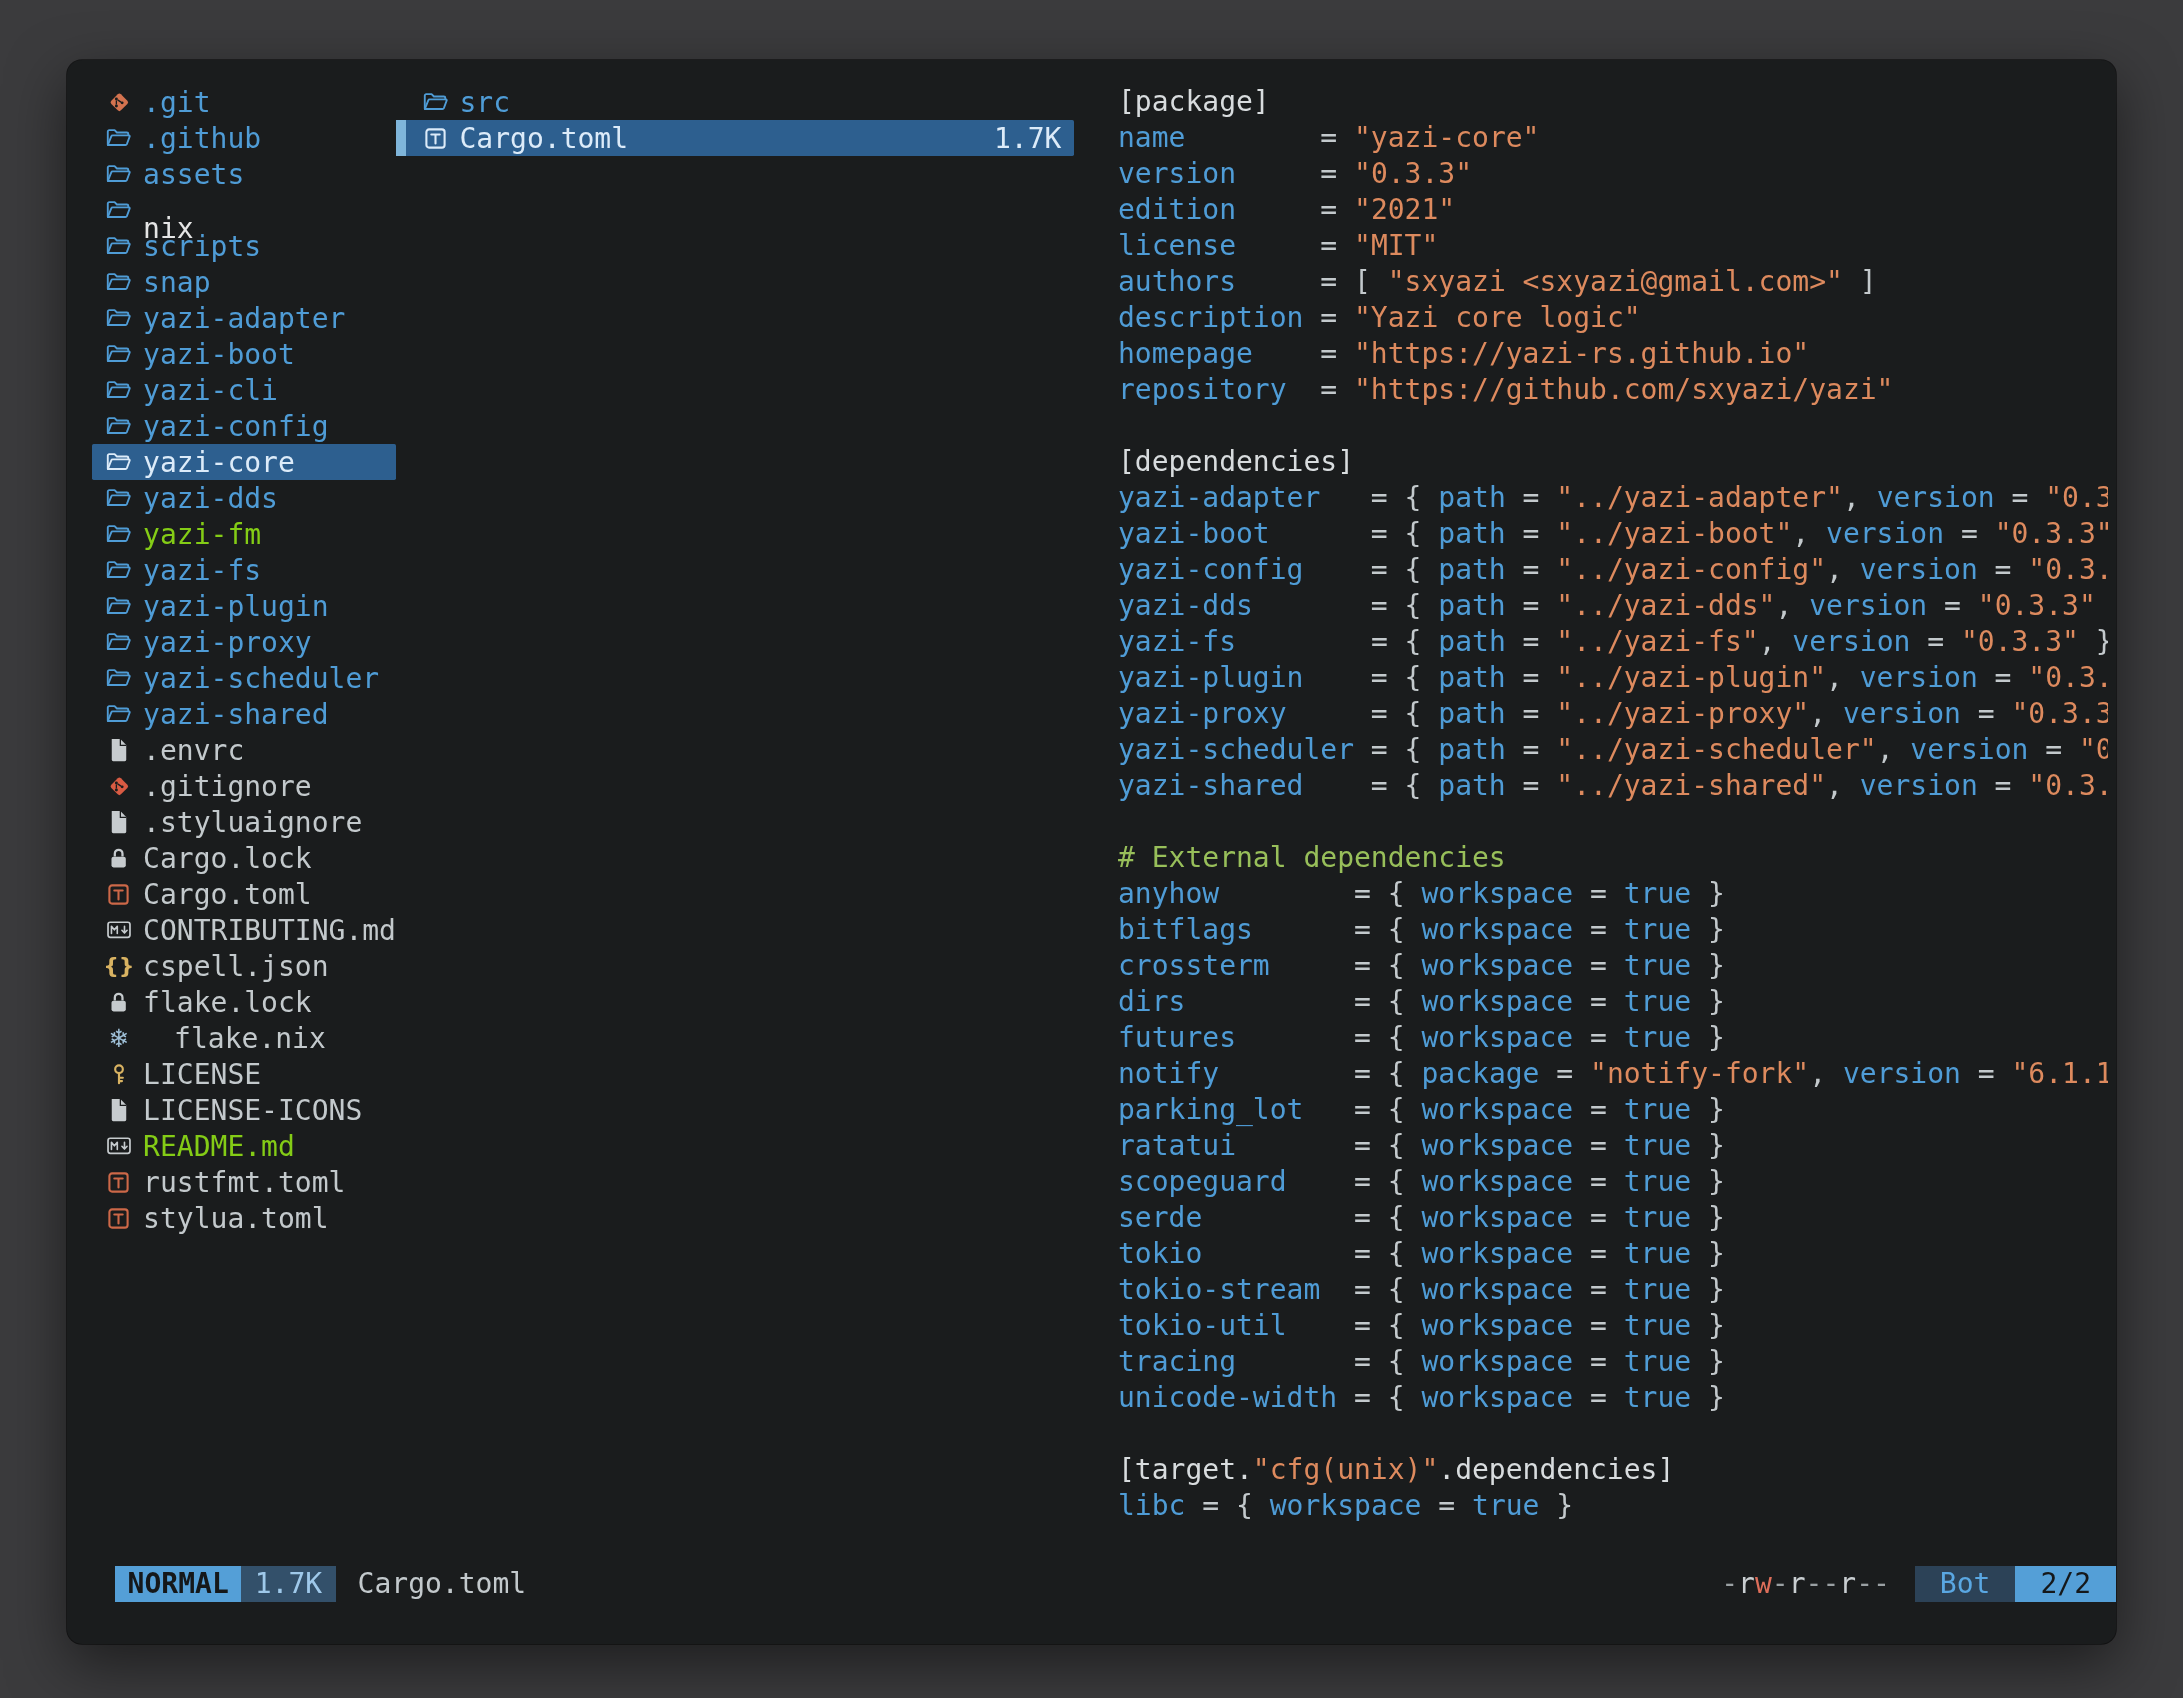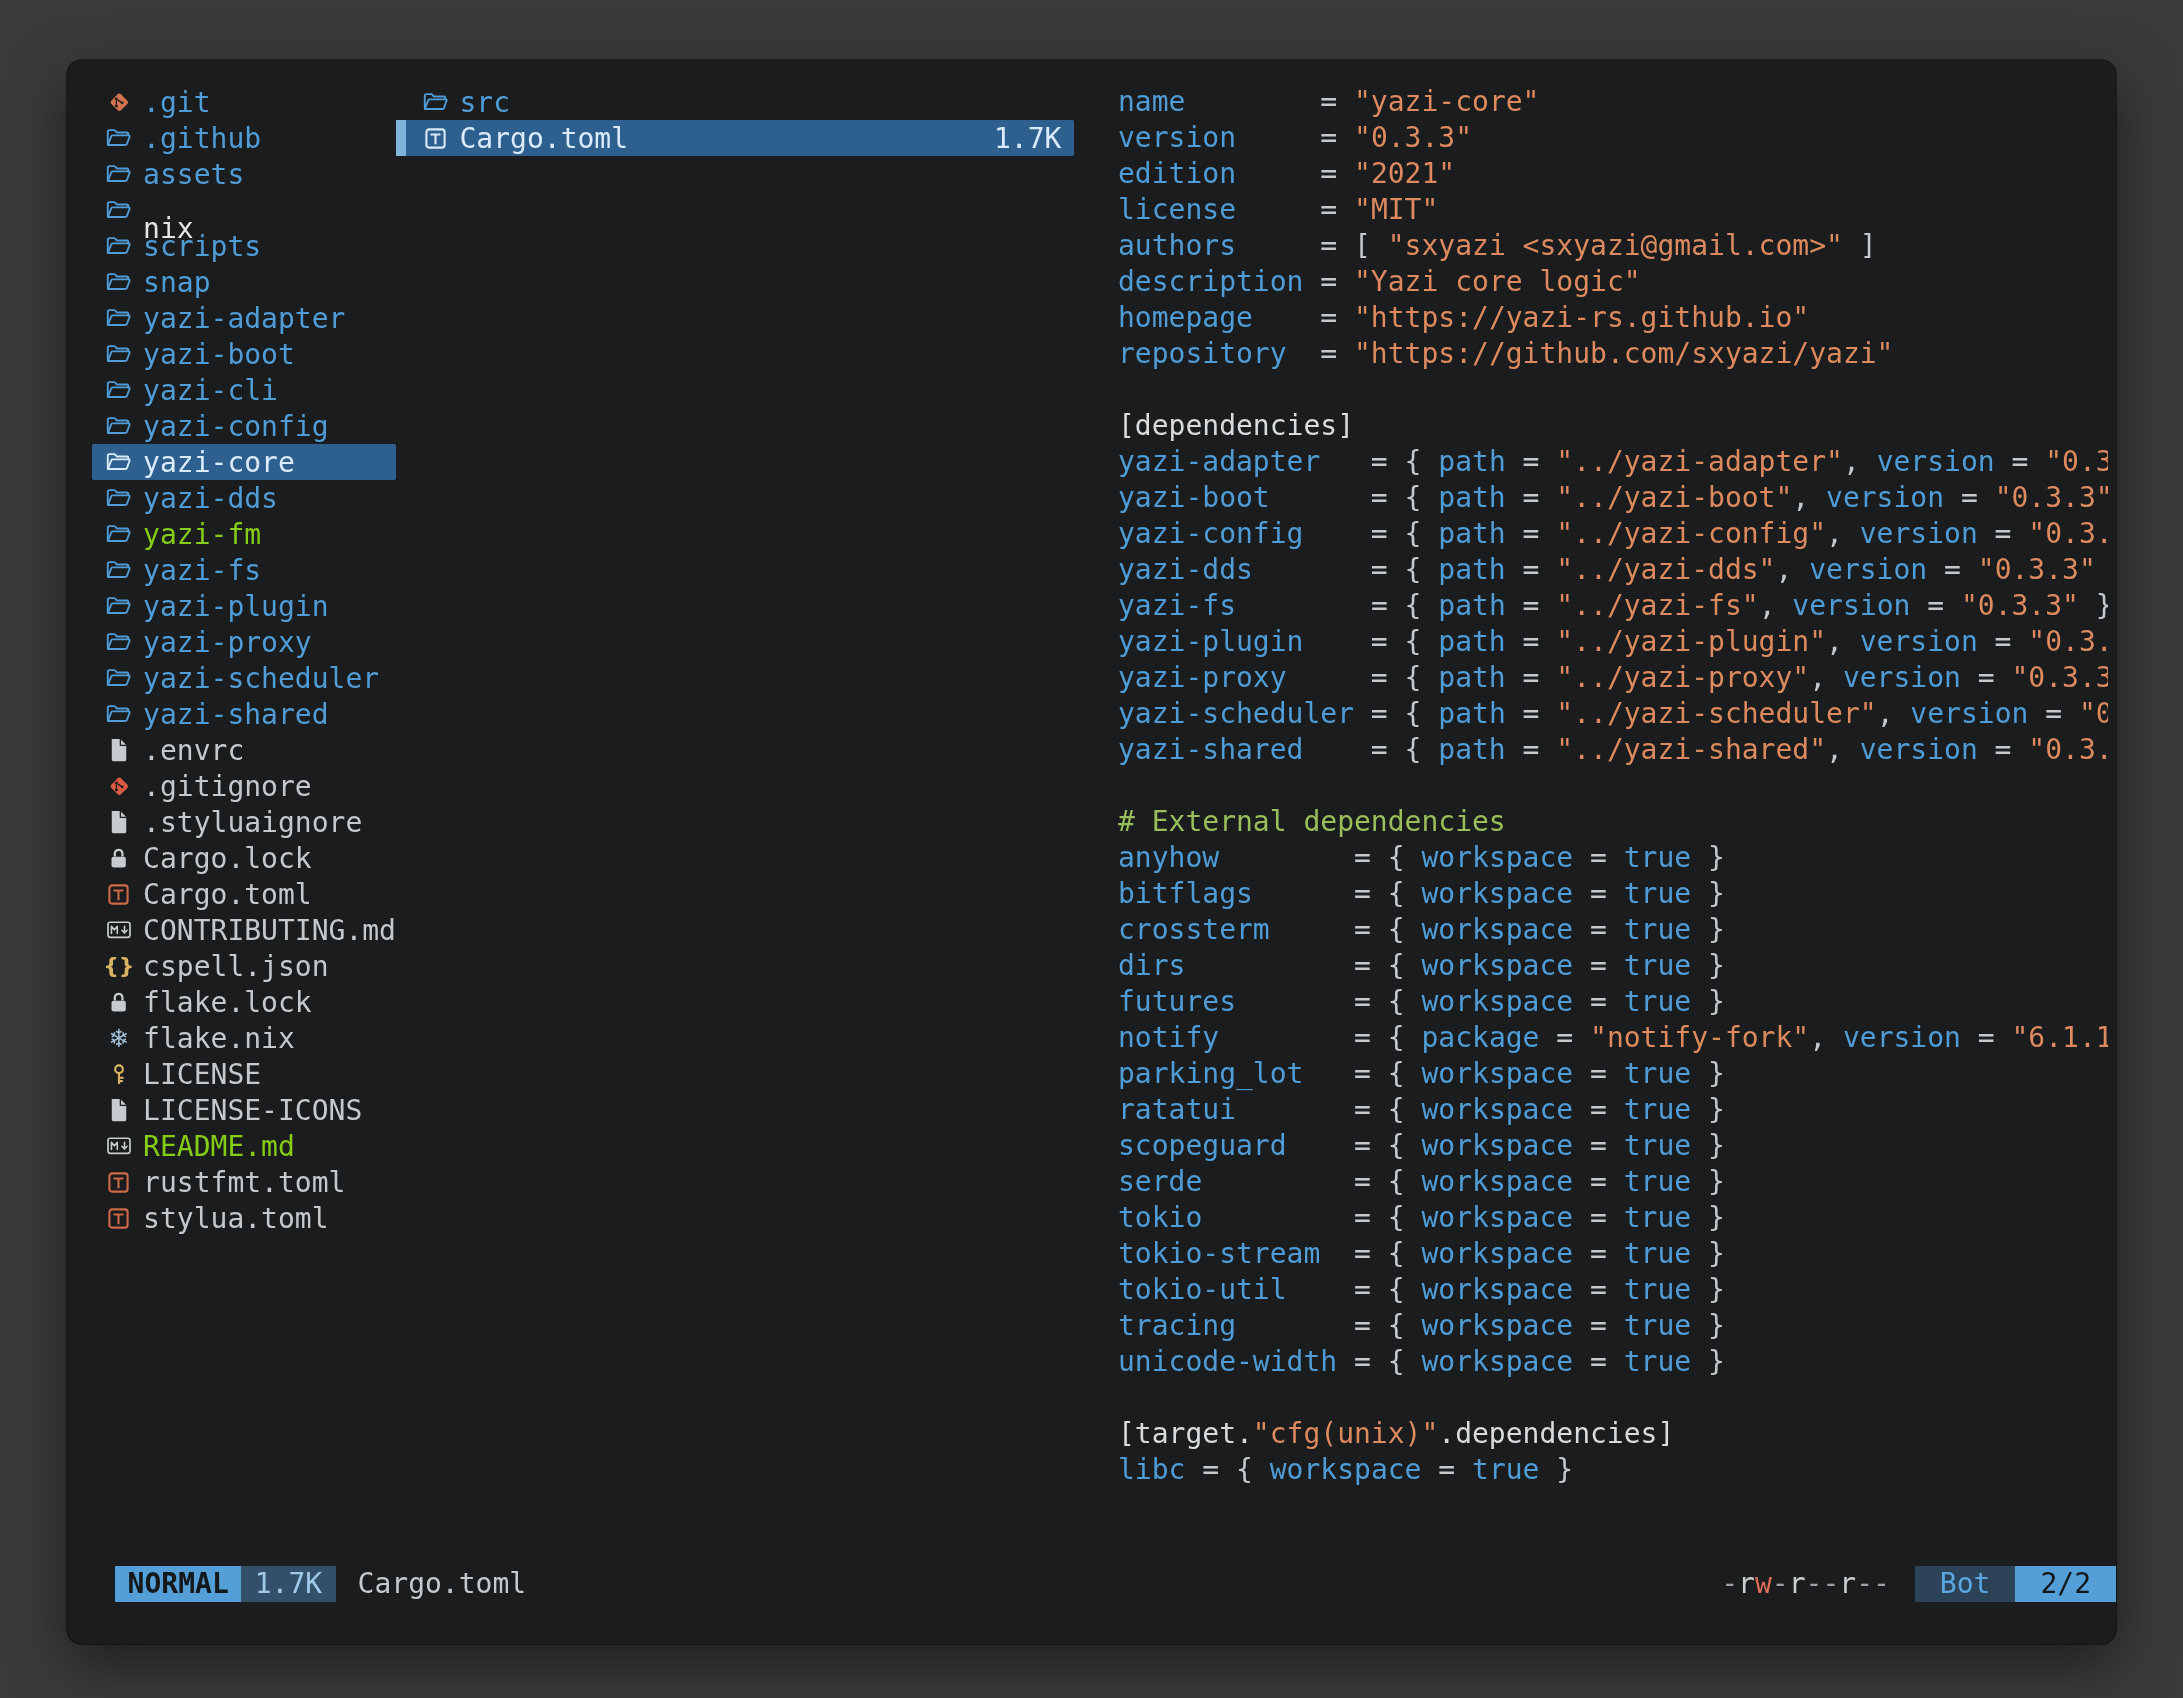--- a/index.html
+++ b/index.html
@@ -180,21 +180,21 @@
         <div class="row"><span class="icon" style="color: rgb(198, 203, 206);"><svg viewBox="0 0 28 20" width="24" height="17.6">
               <rect x="1.2" y="1.2" width="25.6" height="17.6" rx="2.6" fill="none" stroke="currentColor" stroke-width="2"></rect>
               <path d="M5.2 14.2 V6 l3.4 4 3.4-4 v8.2" fill="none" stroke="currentColor" stroke-width="1.9" stroke-linejoin="round" stroke-linecap="round"></path>
               <path d="M20.4 6 v7.6 m-3-3 l3 3.2 3-3.2" fill="none" stroke="currentColor" stroke-width="1.9" stroke-linejoin="round" stroke-linecap="round"></path>
             </svg></span><span class="label" style="color: rgb(195, 201, 204);">CONTRIBUTING.md</span></div>
         <div class="row"><span class="icon" style="color: rgb(217, 179, 98);"><span class="glyph" style="font-weight:700">{}</span></span><span class="label" style="color: rgb(195, 201, 204);">cspell.json</span></div>
         <div class="row"><span class="icon" style="color: rgb(198, 203, 206);"><svg viewBox="0 0 22 26" width="19.3" height="22.7">
               <rect x="2.8" y="11.2" width="16.4" height="12.2" rx="2.4" fill="currentColor"></rect>
               <path d="M6.6 11 V7.6 a4.4 4.4 0 0 1 8.8 0 V11" fill="none" stroke="currentColor" stroke-width="2.6"></path>
             </svg></span><span class="label" style="color: rgb(195, 201, 204);">flake.lock</span></div>
-        <div class="row"><span class="icon" style="color: rgb(159, 192, 216);"><span class="glyph" style="font-size:25px">❄</span></span><span class="label" style="color: rgb(195, 201, 204);">flake.nix</span></div>
+        <div class="row"><span class="icon" style="color: rgb(159, 192, 216);"><span class="glyph" style="font-size:25px">❄</span></span><span class="label" style="color: rgb(195, 201, 204); margin-left: 31px;">flake.nix</span></div>
         <div class="row"><span class="icon" style="color: rgb(217, 179, 98);"><svg viewBox="0 0 24 26" width="20" height="22">
               <circle cx="12" cy="7.2" r="4.6" fill="none" stroke="currentColor" stroke-width="2.6"></circle>
               <path d="M12 11.8 V24 M12 17.5 h4.6 M12 21.5 h3.6" fill="none" stroke="currentColor" stroke-width="2.6" stroke-linecap="round"></path>
             </svg></span><span class="label" style="color: rgb(195, 201, 204);">LICENSE</span></div>
         <div class="row"><span class="icon" style="color: rgb(198, 203, 206);"><svg viewBox="0 0 22 26" width="20" height="23.5">
               <path d="M3 1.2 h9.5 L19 7.7 V24 a1.6 1.6 0 0 1-1.6 1.6 H4.6 A1.6 1.6 0 0 1 3 24 z" fill="currentColor"></path>
               <path d="M12.5 1.2 V8.2 H19" stroke="#1a1c1d" stroke-width="1.4" fill="none"></path>
             </svg></span><span class="label" style="color: rgb(195, 201, 204);">LICENSE-ICONS</span></div>
         <div class="row"><span class="icon" style="color: rgb(198, 203, 206);"><svg viewBox="0 0 28 20" width="24" height="17.6">
               <rect x="1.2" y="1.2" width="25.6" height="17.6" rx="2.6" fill="none" stroke="currentColor" stroke-width="2"></rect>
@@ -214,20 +214,21 @@
         <div class="row"><span class="icon" style="color: rgb(79, 156, 214);"><svg viewBox="0 0 28 24" width="25" height="22">
               <path d="M2 19.5 V4.8 a1.6 1.6 0 0 1 1.6-1.6 h6 l2.6 2.6 h11.2 a1.6 1.6 0 0 1 1.6 1.6 v1.6" fill="none" stroke="currentColor" stroke-width="2.1" stroke-linejoin="round" stroke-linecap="round"></path>
               <path d="M2 19.9 L5.9 10.1 a1.6 1.6 0 0 1 1.5-1 h18.3 a0.9 0.9 0 0 1 .85 1.2 l-3.2 8.5 a1.6 1.6 0 0 1-1.5 1 H2 z" fill="none" stroke="currentColor" stroke-width="2.1" stroke-linejoin="round"></path>
             </svg></span><span class="label" style="color: rgb(79, 156, 214);">src</span></div>
         <div class="row selected"><span class="marker"></span><span class="icon" style="color: rgb(220, 235, 249);"><svg viewBox="0 0 24 24" width="21" height="21">
               <rect x="1.6" y="1.6" width="20.8" height="20.8" rx="3" fill="none" stroke="currentColor" stroke-width="2.4"></rect>
               <path d="M7.2 7.4 h9.6 M12 7.4 V17.6" fill="none" stroke="currentColor" stroke-width="2.4" stroke-linecap="round"></path>
             </svg></span><span class="label" style="color: rgb(220, 235, 249);">Cargo.toml</span><span class="size" style="color: rgb(220, 235, 249);">1.7K</span></div>
       </div>
     <div id="preview-pane" class="pane">
+        <div class="pline"><span class="tok-section">[package]</span></div>
         <div class="pline"><span class="tok-key">name</span><span class="tok-plain">        = </span><span class="tok-str">"yazi-core"</span></div>
         <div class="pline"><span class="tok-key">version</span><span class="tok-plain">     = </span><span class="tok-str">"0.3.3"</span></div>
         <div class="pline"><span class="tok-key">edition</span><span class="tok-plain">     = </span><span class="tok-str">"2021"</span></div>
         <div class="pline"><span class="tok-key">license</span><span class="tok-plain">     = </span><span class="tok-str">"MIT"</span></div>
         <div class="pline"><span class="tok-key">authors</span><span class="tok-plain">     = [ </span><span class="tok-str">"sxyazi &lt;sxyazi@gmail.com&gt;"</span><span class="tok-plain"> ]</span></div>
         <div class="pline"><span class="tok-key">description</span><span class="tok-plain"> = </span><span class="tok-str">"Yazi core logic"</span></div>
         <div class="pline"><span class="tok-key">homepage</span><span class="tok-plain">    = </span><span class="tok-str">"https://yazi-rs.github.io"</span></div>
         <div class="pline"><span class="tok-key">repository</span><span class="tok-plain">  = </span><span class="tok-str">"https://github.com/sxyazi/yazi"</span></div>
         <div class="pline">&nbsp;</div>
         <div class="pline"><span class="tok-section">[dependencies]</span></div>

